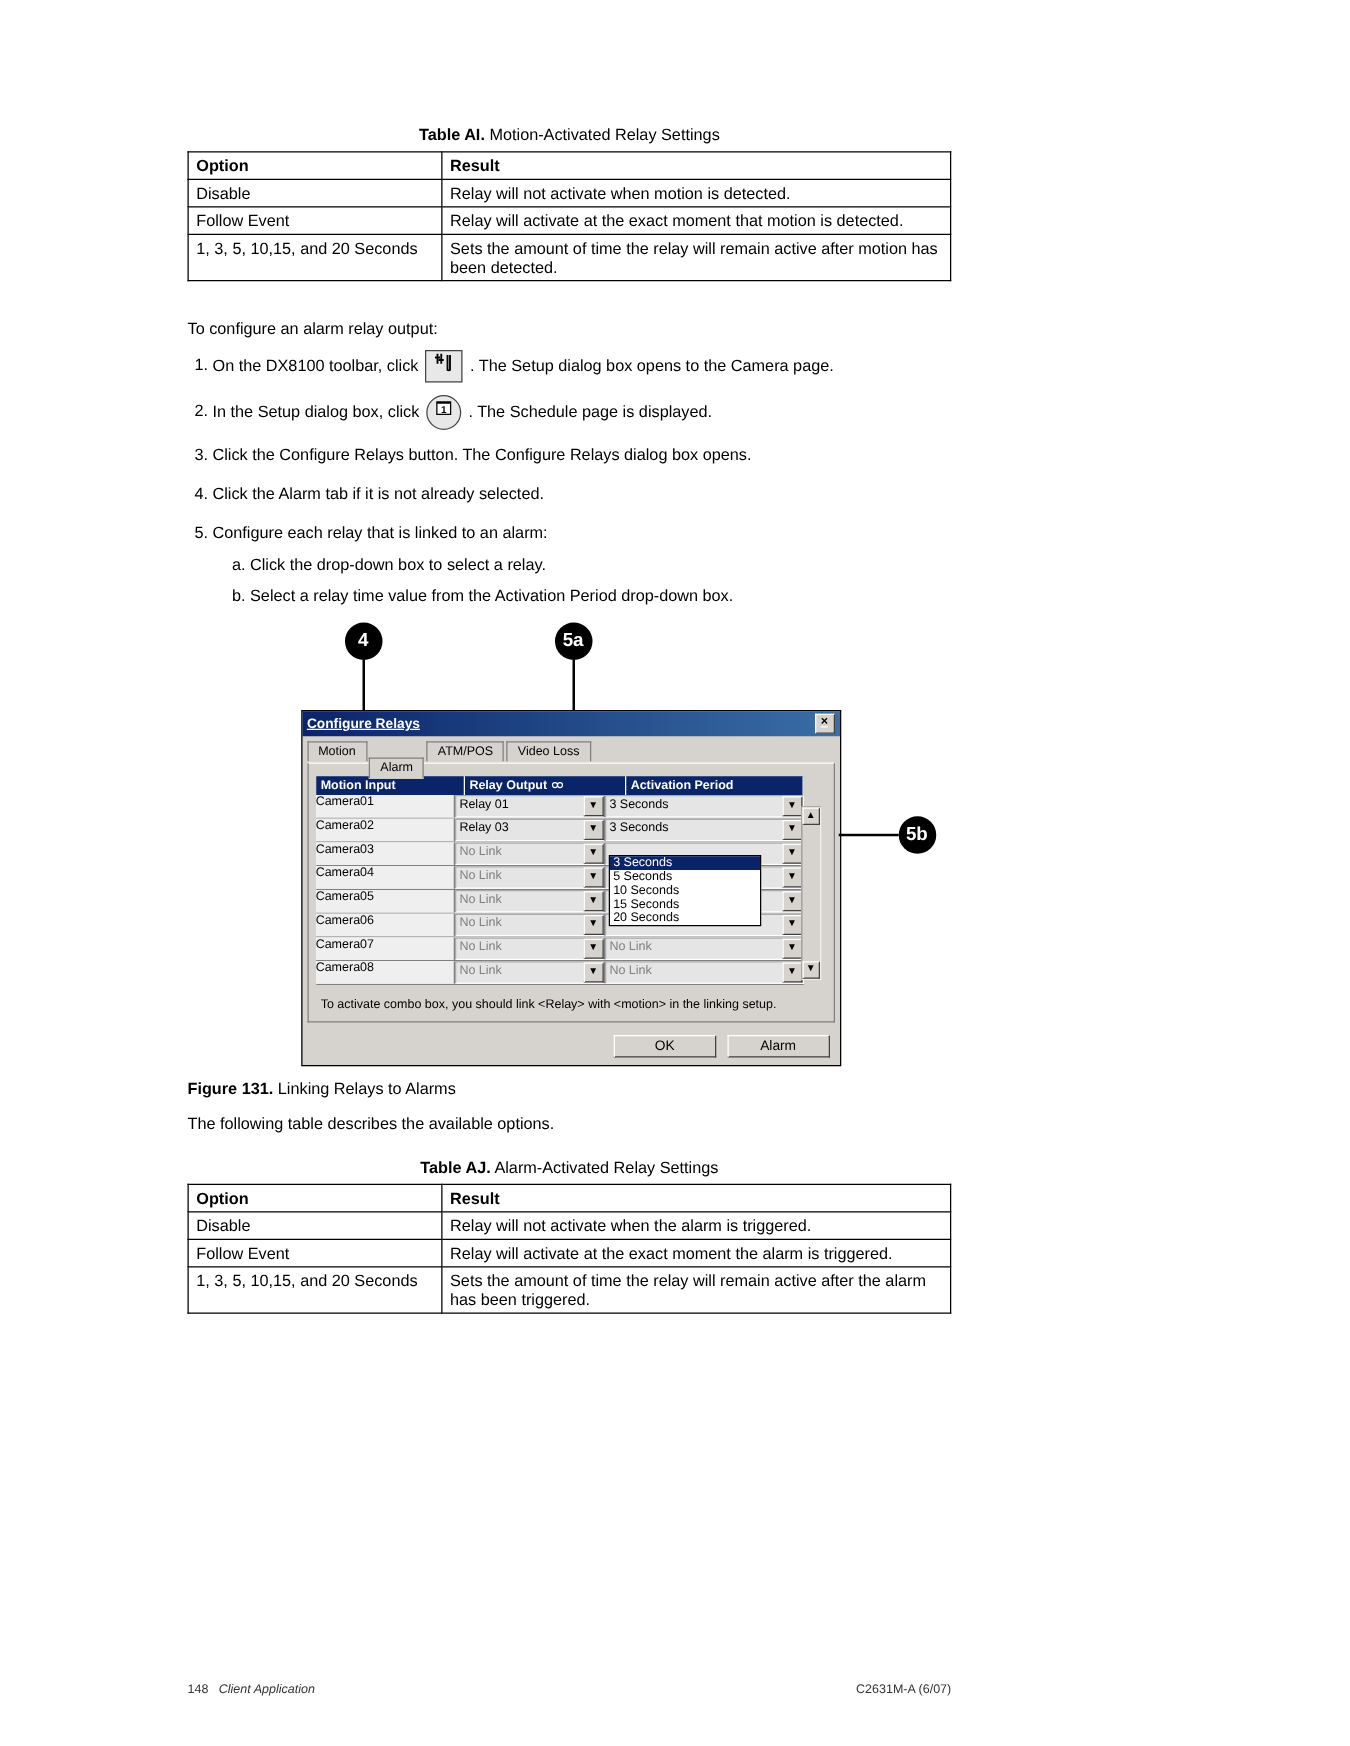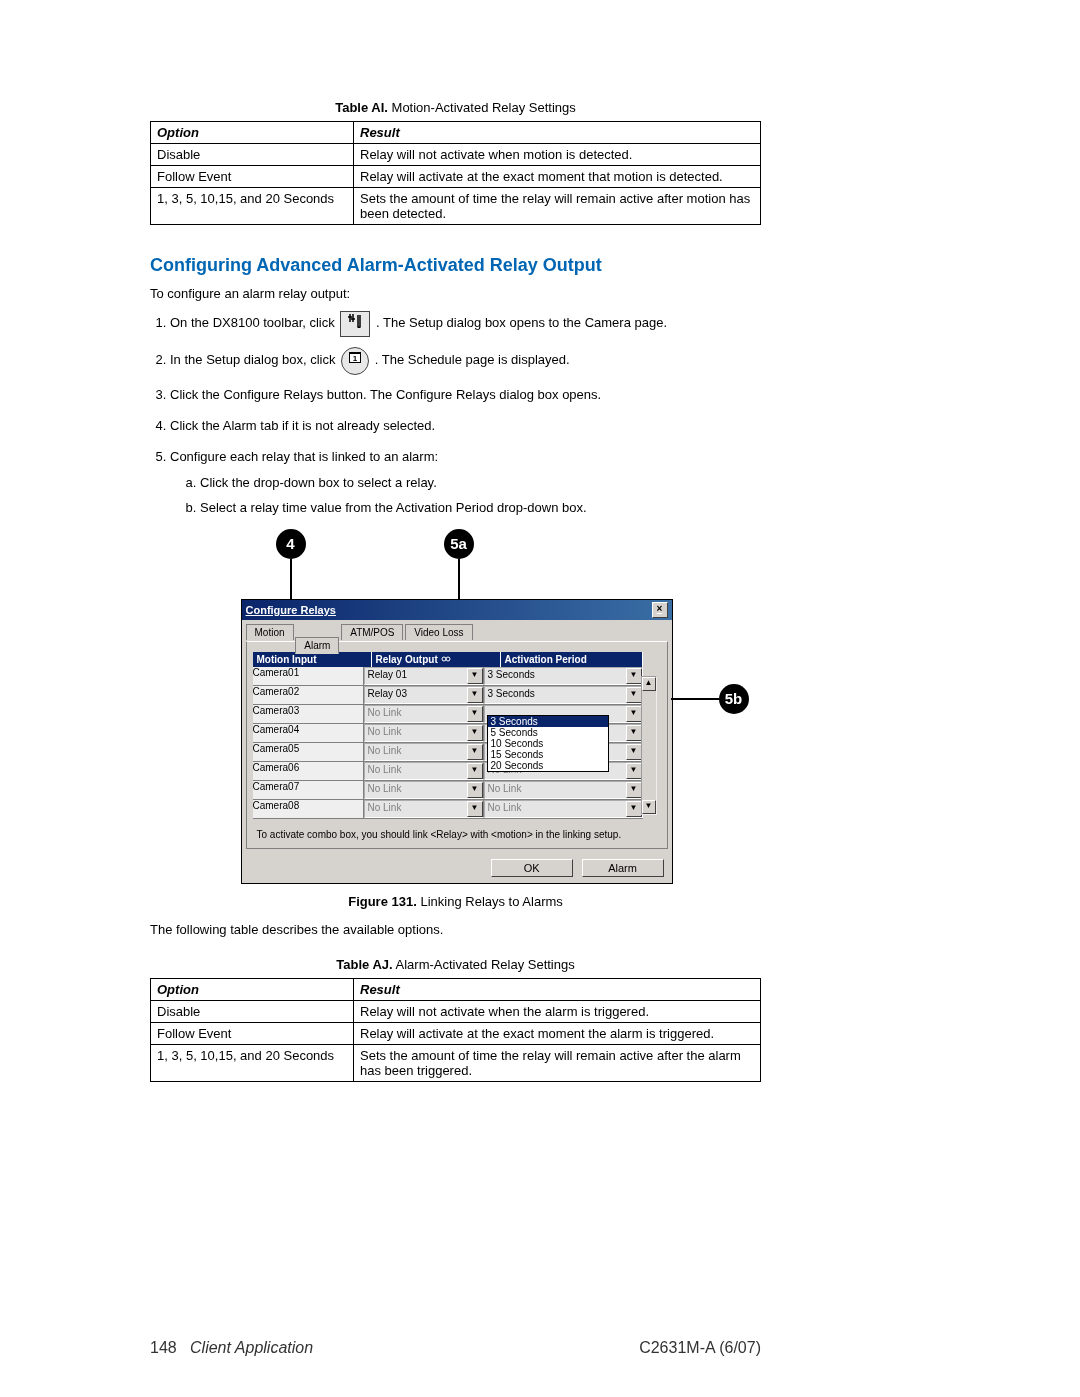--- a/index.html
+++ b/index.html
@@ -30,21 +30,20 @@
   }
   table.data th, table.data td {
     border: 1px solid #000;
     padding: 3px 6px;
     text-align: left;
     vertical-align: top;
     font-size: 13px;
   }
   table.data th {
     font-weight: bold;
-    font-style: italic;
   }
   h2.section {
     color: #0066b3;
     font-size: 18px;
     font-weight: bold;
     margin: 25px 0 10px 0;
   }
   p.intro { margin: 4px 0 10px 0; }
   ol.steps { margin: 0 0 0 20px; padding: 0; }
   ol.steps > li { margin-bottom: 10px; line-height: 1.6; }
@@ -194,26 +193,26 @@
     min-width:60px;
     padding:2px 10px;
     background:#d6d3ce;
     border:1px solid #fff;
     border-right-color:#404040;
     border-bottom-color:#404040;
     font-size:11px;
     text-align:center;
     margin-left:6px;
   }
-  .fig-caption { text-align:center; margin: 8px 0 10px 0; font-size:13px;}
+  .fig-caption { margin: 8px 0 10px 0; font-size:13px;}
   .footer {
     position:absolute;
     bottom:40px; left:150px; right:150px;
     display:flex; justify-content:space-between;
-    font-size:16px; color:#333;
+    font-size:10px; color:#333;
   }
   .footer .left i { font-style: italic; }
   .scroll-vert {
     position:absolute; right:4px; top:24px; bottom:4px; width:14px;
     background:#d6d3ce; border:1px inset #efefef;
   }
   .scroll-vert .sbtn { width:12px;height:12px;background:#d6d3ce;border:1px solid #fff;border-right-color:#404040;border-bottom-color:#404040;text-align:center;line-height:10px;font-size:8px;}
   .scroll-vert .sbtn.bot{position:absolute;bottom:0;}
 </style>
 </head>
@@ -238,21 +237,20 @@
           <td>Follow Event</td>
           <td>Relay will activate at the exact moment that motion is detected.</td>
         </tr>
   <tr>
           <td>1, 3, 5, 10,15, and 20 Seconds</td>
           <td>Sets the amount of time the relay will remain active after motion has been detected.</td>
         </tr>
 </tbody>
     </table>
 
-<h2 class="section">Configuring Advanced Alarm-Activated Relay Output</h2>
 <p class="intro">To configure an alarm relay output:</p>
 
 <ol class="steps">
   <li>
     <span>On the DX8100 toolbar, click </span>
     <span class="inline-icon">
       <svg width="18" height="18" viewBox="0 0 18 18">
             <path d="M4 2 L4 10 M7 2 L7 10 M2 5 h4 M5 7 h4 M12 3 v12 a2 2 0 0 0 2 0 v-12" stroke="#000" stroke-width="1.5" fill="none"></path>
           </svg>
     </span>

